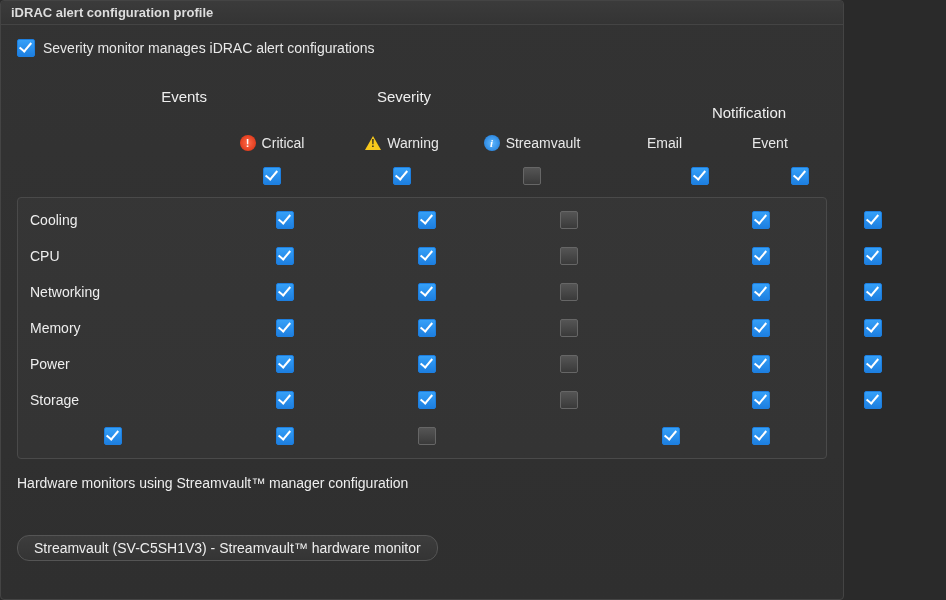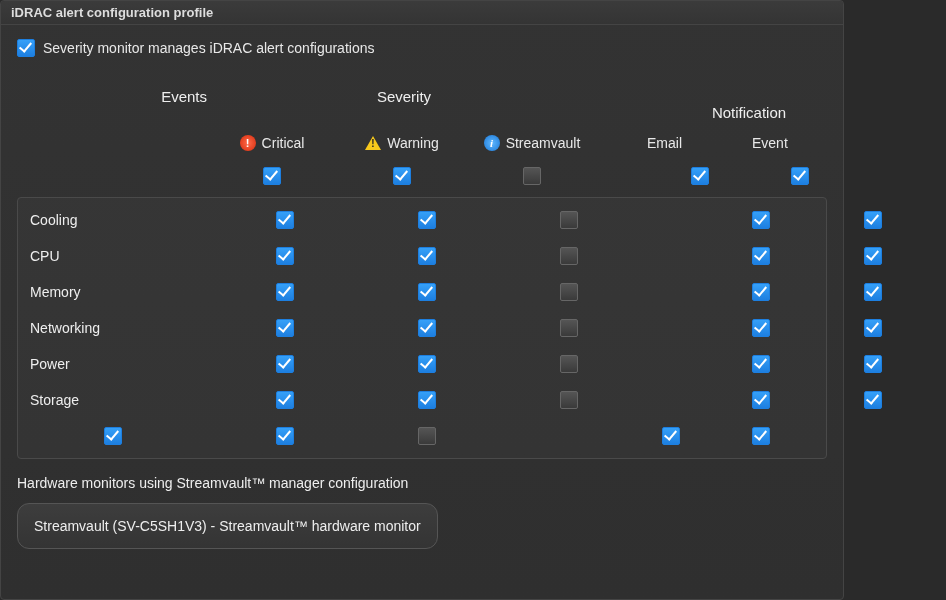--- a/index.html
+++ b/index.html
@@ -145,23 +145,24 @@
   .subheading {
     margin-top: 16px;
     margin-bottom: 12px;
     color: #eee;
   }
   .monitor-pill {
     display: inline-block;
     border: 1px solid #555;
     background: linear-gradient(#3d3d3d,#343434);
     border-radius: 12px;
-    padding: 14px 16px;
+    padding: 4px 16px;
     color: #eee;
     cursor: pointer;
+    margin-top: 32px;
   }
   .sev-group-label, .notif-group-label {
     font-size: 15px;
     text-align: center;
     padding-left: 4px;
   }
   .col-label { }
 </style>
 </head>
 <body>
@@ -256,40 +257,40 @@
           </div>
           <div></div>
           <div class="col-center">
             <span class="cb checked"></span>
           </div>
           <div class="col-center">
             <span class="cb checked"></span>
           </div>
         </div>
         <div class="event-row">
+          <div class="event-label">Networking</div>
+          <div class="col-center">
+            <span class="cb checked"></span>
+          </div>
+          <div class="col-center">
+            <span class="cb checked"></span>
+          </div>
+          <div class="col-center">
+            <span class="cb unchecked"></span>
+          </div>
+          <div></div>
+          <div class="col-center">
+            <span class="cb checked"></span>
+          </div>
+          <div class="col-center">
+            <span class="cb checked"></span>
+          </div>
+        </div>
+        <div class="event-row">
           <div class="event-label">Memory</div>
-          <div class="col-center">
-            <span class="cb checked"></span>
-          </div>
-          <div class="col-center">
-            <span class="cb checked"></span>
-          </div>
-          <div class="col-center">
-            <span class="cb unchecked"></span>
-          </div>
-          <div></div>
-          <div class="col-center">
-            <span class="cb checked"></span>
-          </div>
-          <div class="col-center">
-            <span class="cb checked"></span>
-          </div>
-        </div>
-        <div class="event-row">
-          <div class="event-label">Networking</div>
           <div class="col-center">
             <span class="cb checked"></span>
           </div>
           <div class="col-center">
             <span class="cb checked"></span>
           </div>
           <div class="col-center">
             <span class="cb unchecked"></span>
           </div>
           <div></div>

